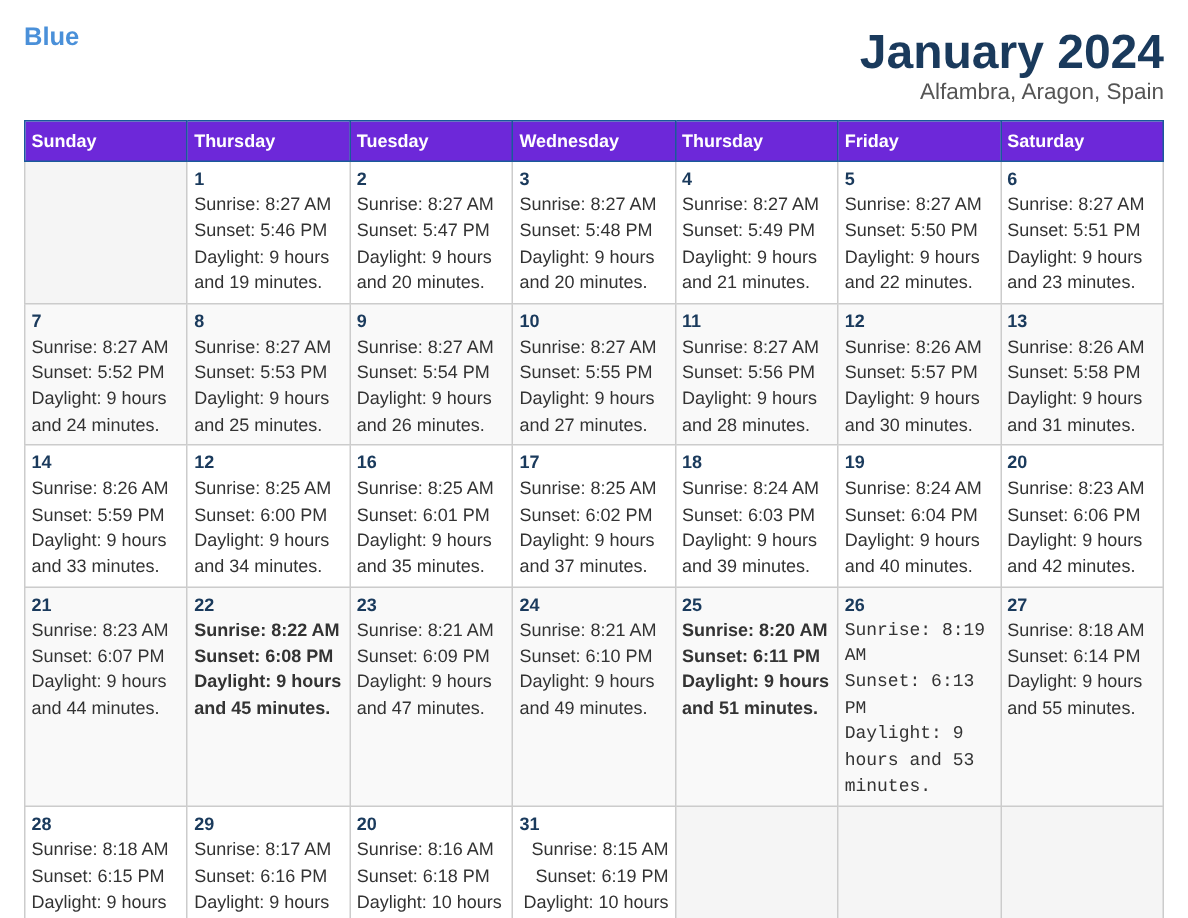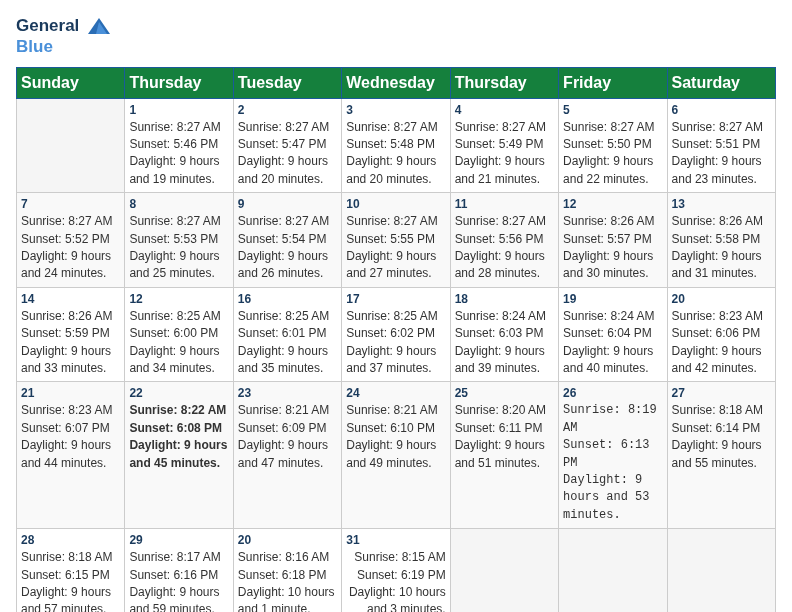--- a/index.html
+++ b/index.html
@@ -31,25 +31,25 @@
     .location {
       font-size: 15px;
       color: #555;
     }
     table {
       width: 100%;
       border-collapse: collapse;
       font-size: 11px;
     }
     thead tr th {
-      background-color: #15803d;
+      background-color: #6d28d9;
       color: #fff;
       padding: 6px 4px;
       text-align: left;
-      font-size: 16px;
+      font-size: 12px;
       border: 1px solid #1a5a9a;
     }
     tbody tr td {
       border: 1px solid #ccc;
       vertical-align: top;
       padding: 4px;
       height: 80px;
       width: calc(100% / 7);
     }
     tbody tr td.empty {
@@ -75,30 +75,28 @@
     }
   </style>
 </head>
 <body>
 
 <div class="header">
   <div class="logo">
     <div>
       <div style="display:flex;align-items:center;">
         <div>
-          <div style="font-size:17px;font-weight:bold;color:#1a3a5c;line-height:1.1;">General
-            <svg width="26" height="22" viewBox="0 0 26 22" style="display:inline;vertical-align:middle;margin-left:2px;">
-              <polygon points="13,2 24,18 2,18" fill="#2a6db5"></polygon>
-              <polygon points="13,6 21,18 10,18" fill="#4a90d9"></polygon>
-            </svg>
-          </div>
           <div style="font-size:17px;font-weight:bold;color:#4a90d9;line-height:1.1;">Blue</div>
         </div>
       </div>
     </div>
+  </div>
+  <div class="title-section">
+    <div class="month-title">January 2024</div>
+    <div class="location">Alfambra, Aragon, Spain</div>
   </div>
 </div>
 
 <table>
   <thead>
     <tr>
     <th>Sunday</th>
         <th>Thursday</th>
         <th>Tuesday</th>
         <th>Wednesday</th>
@@ -255,21 +253,21 @@
 Daylight: 9 hours and 47 minutes.</div>
         </td>
         <td>
           <span class="day-number">24</span>
           <div class="day-info" style="white-space: pre-line;">Sunrise: 8:21 AM
 Sunset: 6:10 PM
 Daylight: 9 hours and 49 minutes.</div>
         </td>
         <td>
           <span class="day-number">25</span>
-          <div class="day-info" style="white-space: pre-line;">Sunrise: 8:20 AM
+          <div class="day-info" style="white-space: pre-line; font-weight: bold;">Sunrise: 8:20 AM
 Sunset: 6:11 PM
 Daylight: 9 hours and 51 minutes.</div>
         </td>
         <td>
           <span class="day-number">26</span>
           <div class="day-info" style="white-space: pre-line; font-family: Liberation Mono, monospace;">Sunrise: 8:19 AM
 Sunset: 6:13 PM
 Daylight: 9 hours and 53 minutes.</div>
         </td>
         <td>

